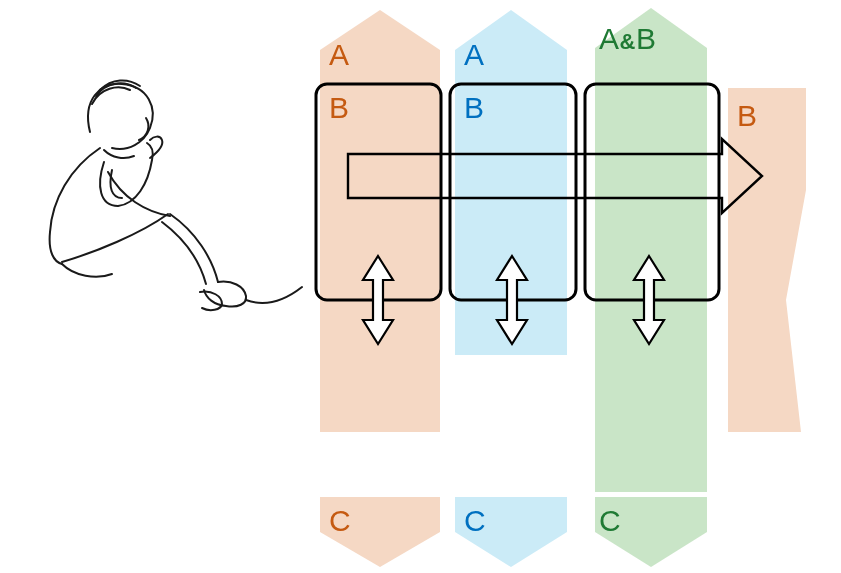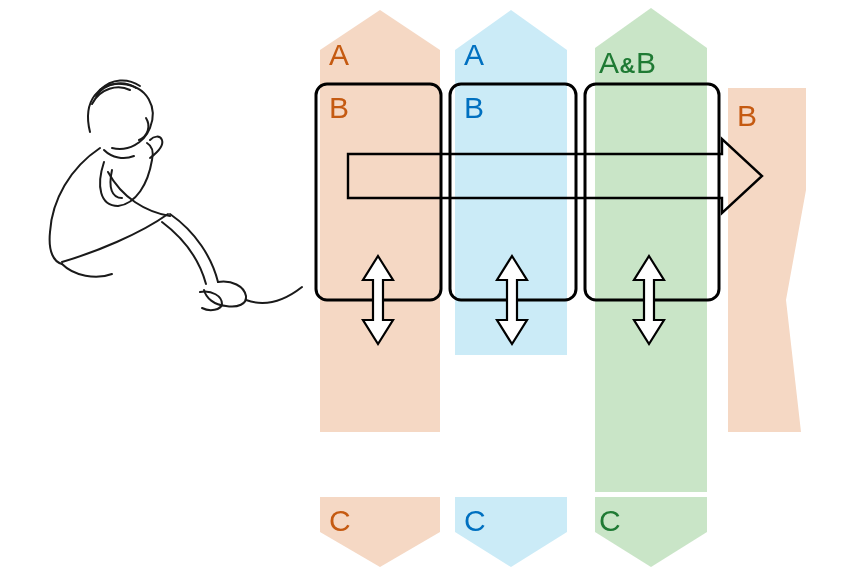--- a/index.html
+++ b/index.html
@@ -80,21 +80,21 @@
       <path d="M62,264 C74,276 96,280 112,274"></path>
 
       <path d="M246,300 C268,308 288,298 302,287"></path>
     </g>
   </svg>
 
   <div class="lbl" style="left: 329px; top: 40px; color: rgb(197, 90, 17);">A</div>
 
   <div class="lbl" style="left: 464px; top: 40px; color: rgb(0, 112, 192);">A</div>
 
-  <div class="lbl" style="left: 599px; top: 48px; color: rgb(31, 122, 52);">
+  <div class="lbl" style="left: 599px; top: 24px; color: rgb(31, 122, 52);">
     <span>A</span><span class="amp">&amp;</span><span>B</span>
   </div>
 
   <div class="lbl" style="left: 329px; top: 93px; color: rgb(197, 90, 17);">B</div>
 
   <div class="lbl" style="left: 464px; top: 93px; color: rgb(0, 112, 192);">B</div>
 
   <div class="lbl" style="left: 737px; top: 101px; color: rgb(197, 90, 17);">B</div>
 
   <div class="lbl" style="left: 329px; top: 506px; color: rgb(197, 90, 17);">C</div>

